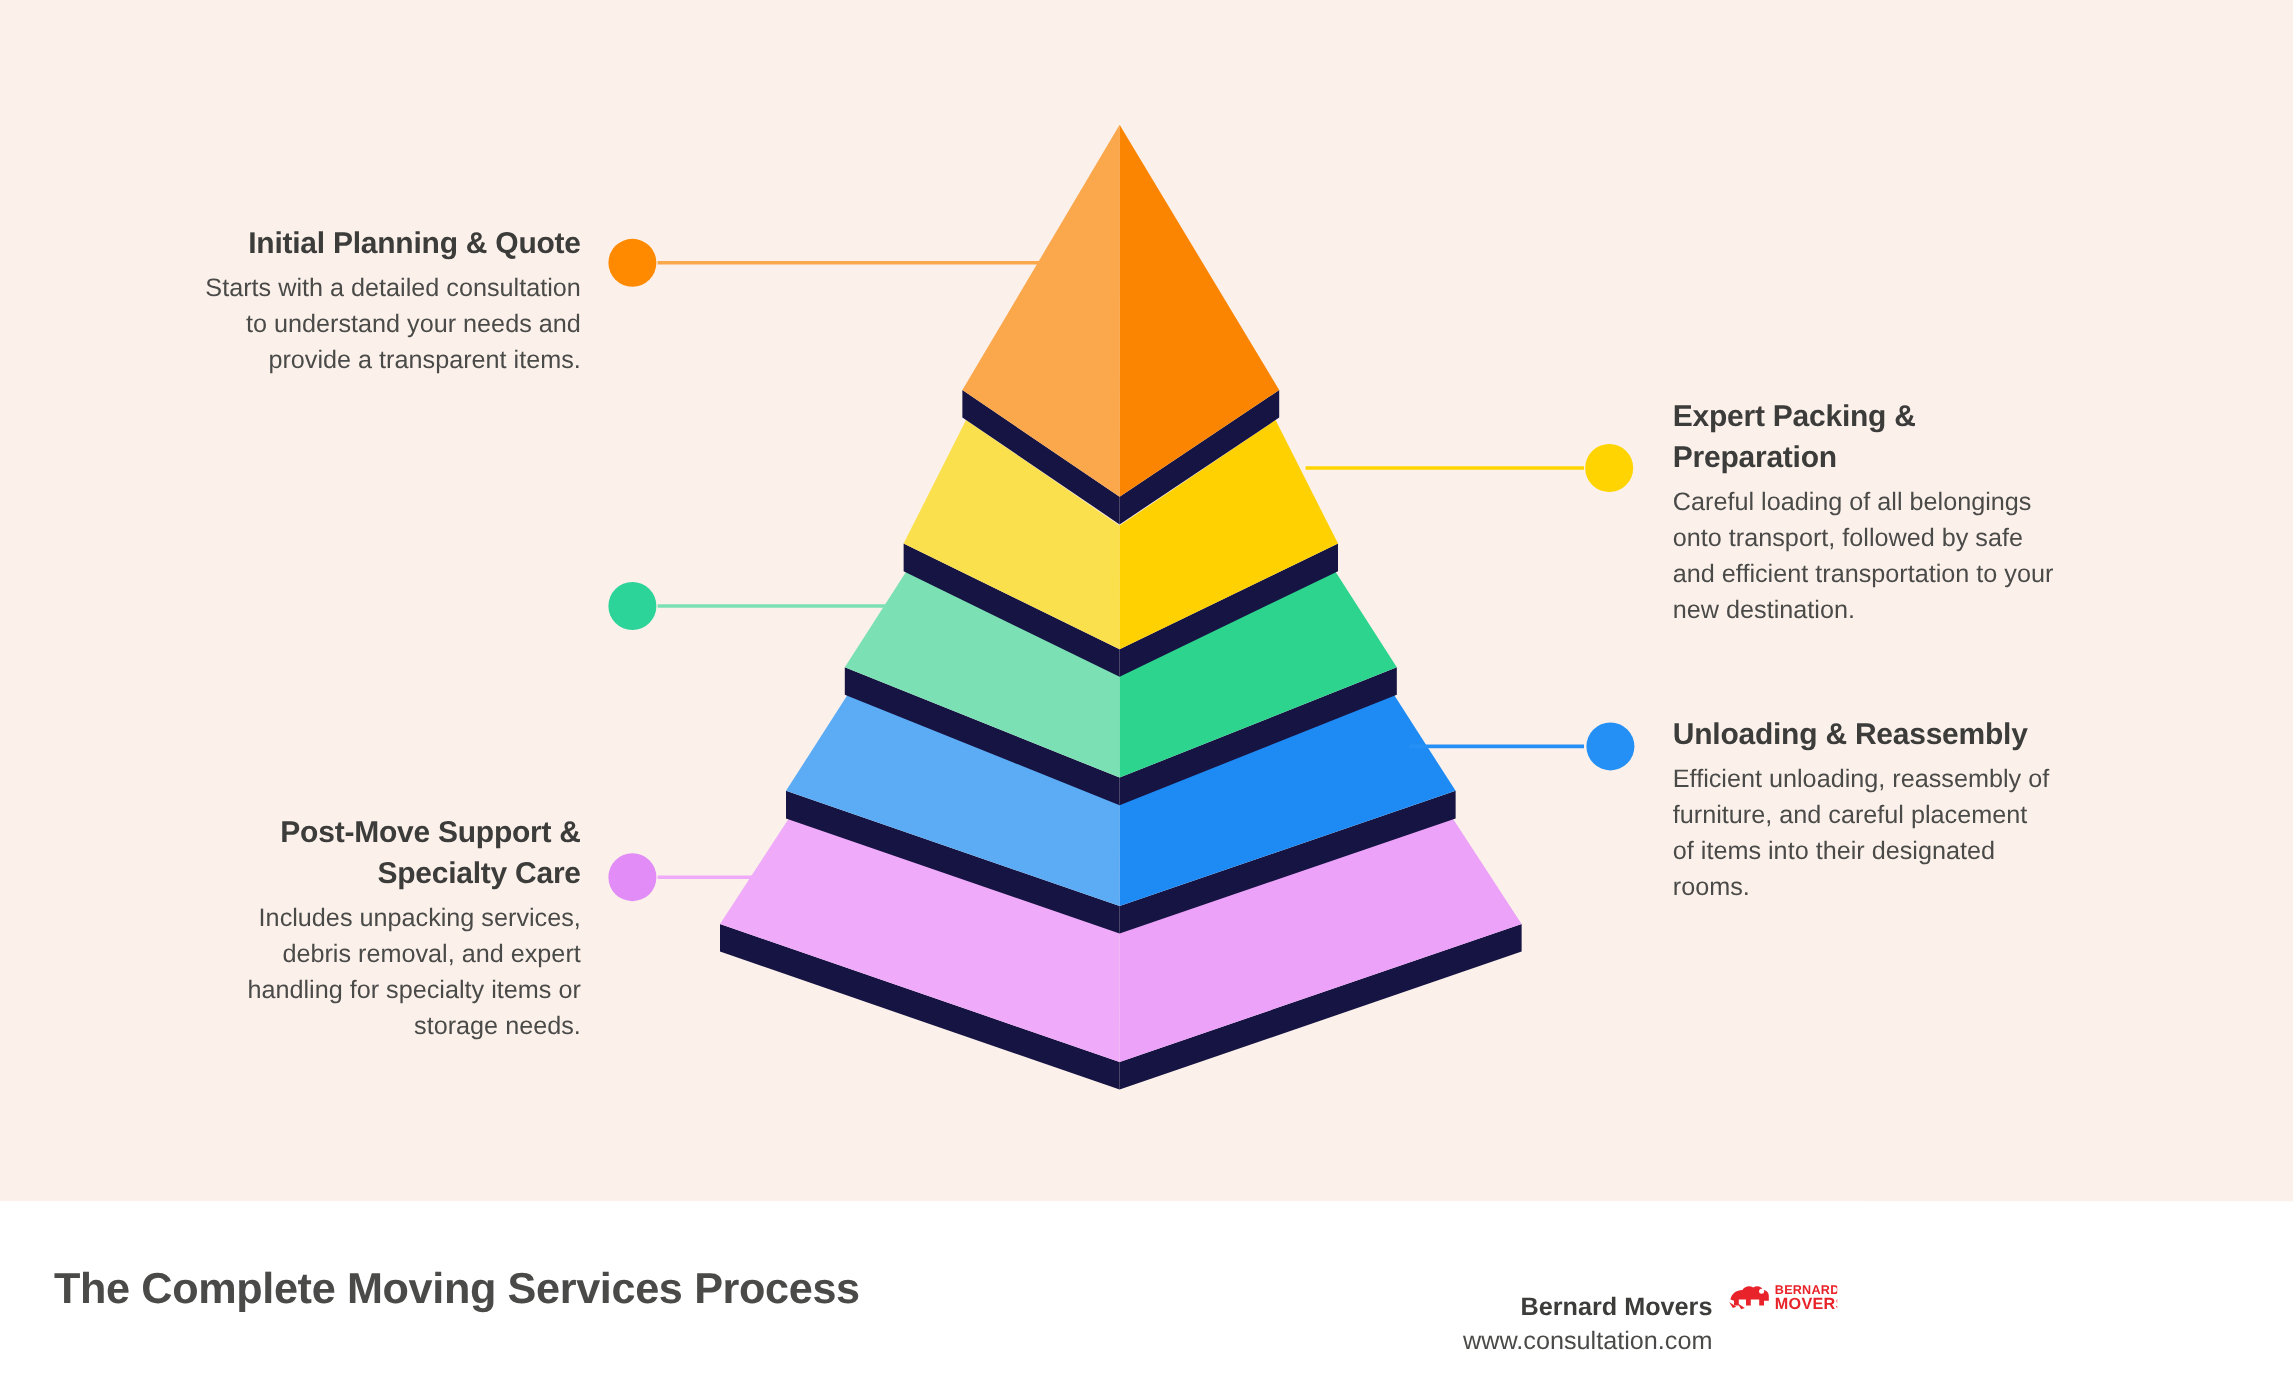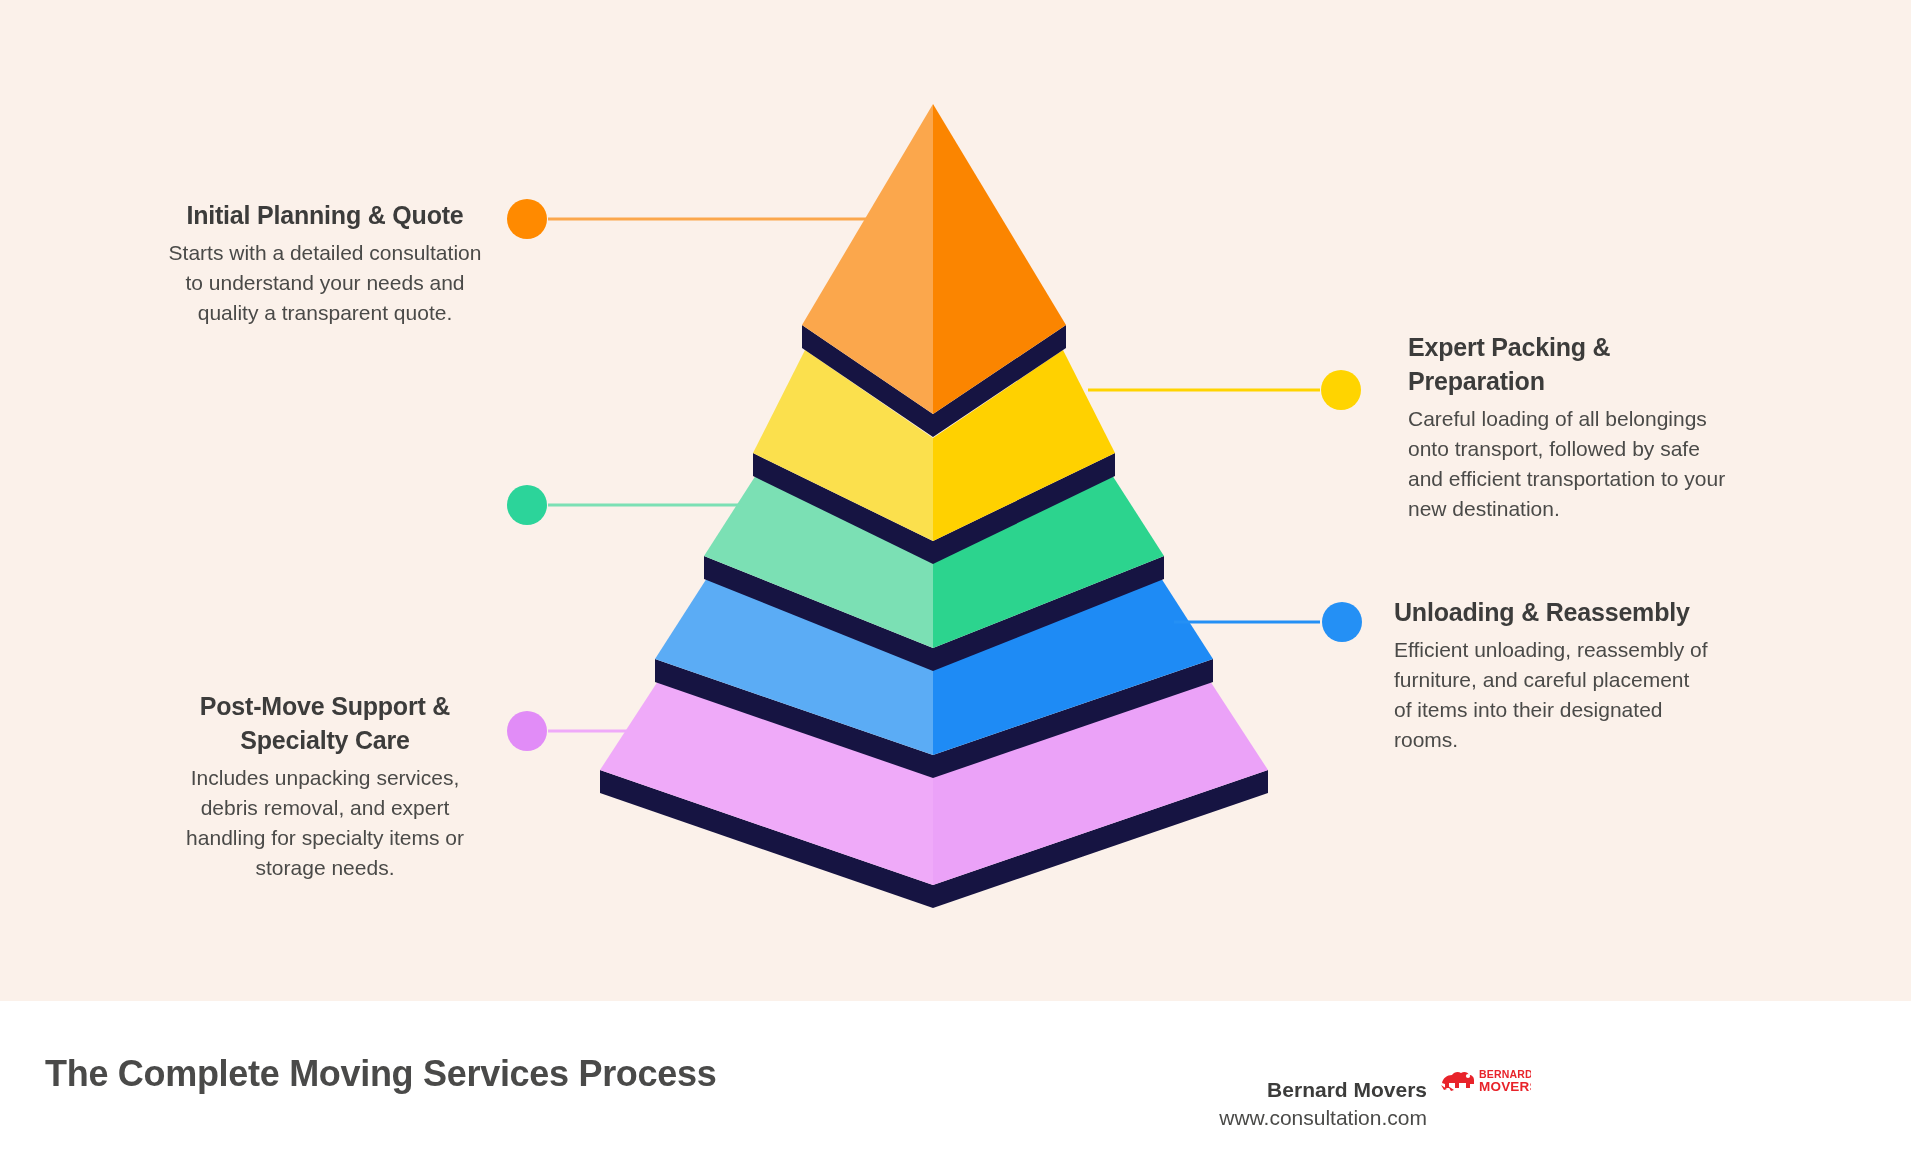--- a/index.html
+++ b/index.html
@@ -31,21 +31,21 @@
     position: absolute;
     left: 0;
     top: 0;
   }
 
   
   .label-block {
     position: absolute;
     width: 318px;
   }
-  .label-block.left  { text-align: center; margin-top: 12px; }
+  .label-block.left  { text-align: right; }
   .label-block.right { text-align: left;  }
 
   .label-title {
     font-size: 25px;
     font-weight: bold;
     color: #3c3c3b;
     line-height: 1.36;
     letter-spacing: -0.2px;
     margin: 0 0 6px 0;
   }
@@ -170,32 +170,32 @@
       </g>
 
       <g>
         <line x1="548" y1="731" x2="652" y2="731" stroke="#EFAAF9" stroke-width="3"></line>
         <circle cx="527" cy="731" r="20" fill="#E18CF7"></circle>
       </g>
     </svg>
 
     <div class="label-block left" style="left:166px; top:186px;">
       <div class="label-title">Initial Planning &amp; Quote</div>
-      <div class="label-body">Starts with a detailed consultation to understand your needs and quality a transparent quote.</div>
+      <div class="label-body">Starts with a detailed consultation to understand your needs and provide a transparent items.</div>
     </div>
 
     <div class="label-block left" style="left:166px; top:432px;">
     </div>
 
     <div class="label-block left" style="left:166px; top:677px;">
       <div class="label-title">Post-Move Support &amp; Specialty Care</div>
       <div class="label-body">Includes unpacking services, debris removal, and expert handling for specialty items or storage needs.</div>
     </div>
 
-    <div class="label-block right" style="left:1394px; top:330px;margin-left:14px;">
+    <div class="label-block right" style="left:1394px; top:330px;">
       <div class="label-title">Expert Packing &amp; Preparation</div>
       <div class="label-body">Careful loading of all belongings onto transport, followed by safe and efficient transportation to your new destination.</div>
     </div>
 
     <div class="label-block right" style="left:1394px; top:595px;">
       <div class="label-title">Unloading &amp; Reassembly</div>
       <div class="label-body">Efficient unloading, reassembly of furniture, and careful placement of items into their designated rooms.</div>
     </div>
 
   </div>

